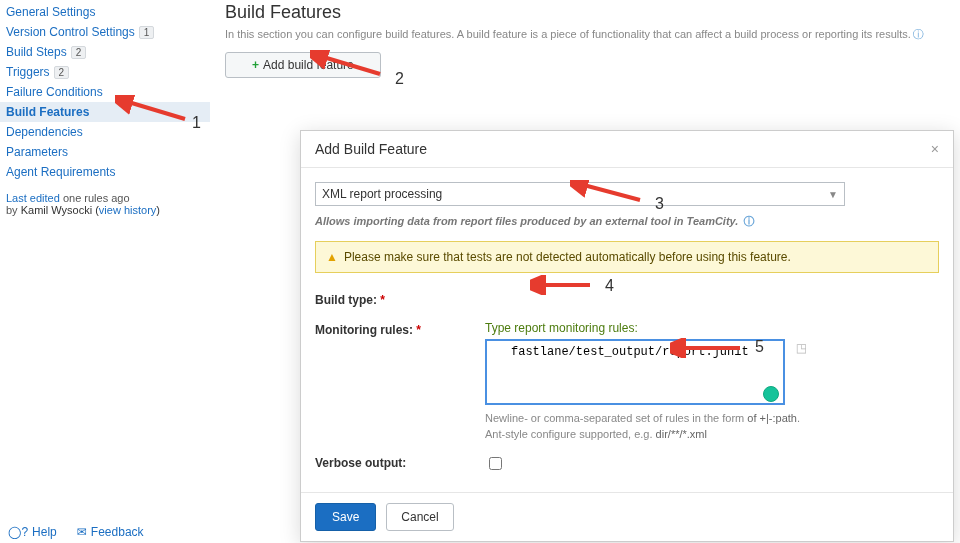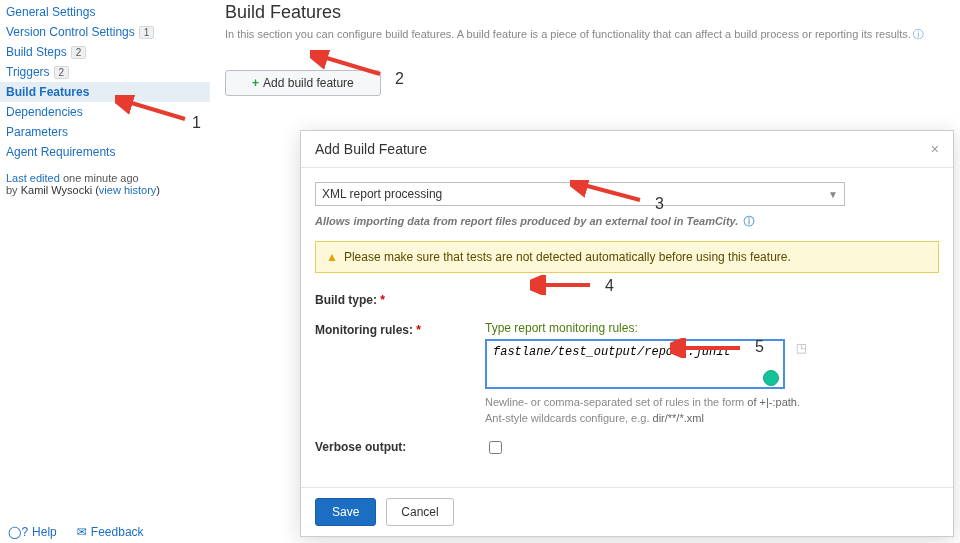--- a/index.html
+++ b/index.html
@@ -59,21 +59,21 @@
   }
   .page-title {
     font-size: 18px;
     color: #333;
     margin: 0 0 4px 0;
     font-weight: normal;
   }
   .page-desc {
     font-size: 11px;
     color: #888;
-    margin-bottom: 28px;
+    margin-bottom: 10px;
   }
   .help-q {
     display: inline-block;
     color: #69a5d8;
     font-size: 11px;
     margin-left: 2px;
   }
   .btn {
     display: inline-block;
     padding: 5px 26px;
@@ -144,29 +144,28 @@
     display: inline-flex;
     justify-content: space-between;
     align-items: center;
     cursor: pointer;
   }
   .hint { font-size: 11px; color: #888; margin-top: 4px; }
   .hint .b { font-weight: normal; color: #666; }
   .mon-label { font-size: 12px; color: #4d7c0f; margin-bottom: 4px; }
   .textarea {
     width: 300px;
-    height: 50px;
+    height: 66px;
     border: 2px solid #4a90e2;
     outline: none;
-    padding: 4px 6px;
+    padding: 4px 24px;
     font-family: "Courier New", monospace;
     font-size: 12px;
     resize: none;
     position: relative;
-    font-style: italic;
   }
   .ta-wrap { position: relative; display: inline-block; }
   .grammarly {
     position: absolute;
     right: 6px;
     bottom: 6px;
     width: 16px; height: 16px;
     border-radius: 50%;
     background: #15c39a;
     border: 1px solid #0fa880;
@@ -221,28 +220,29 @@
   .annot-num { position: absolute; font-size: 16px; color: #333; pointer-events: none; }
 </style>
 </head>
 <body>
 
 <div class="sidebar">
   <div class="side-item"><span>General Settings</span></div>
   <div class="side-item"><span>Version Control Settings</span><span class="badge">1</span></div>
   <div class="side-item"><span>Build Steps</span><span class="badge">2</span></div>
   <div class="side-item"><span>Triggers</span><span class="badge">2</span></div>
+  <div class="side-item"><span>Failure Conditions</span></div>
   <div class="side-item active"><span>Build Features</span></div>
   <div class="side-item"><span>Dependencies</span></div>
   <div class="side-item"><span>Parameters</span></div>
   <div class="side-item"><span>Agent Requirements</span></div>
 
   <div class="last-edited">
     <a href="#">Last edited</a>
-    <span class="time">one minute ago</span><br>
+    <span class="time">one rules ago</span><br>
     <span class="by">by</span>
     <span>Kamil Wysocki</span>
     (<a href="#">view history</a>)
   </div>
 </div>
 
 <div class="main">
   <h1 class="page-title">Build Features</h1>
   <div class="page-desc">
     <span>In this section you can configure build features. A build feature is a piece of functionality that can affect a build process or reporting its results.</span><span class="help-q">ⓘ</span>
@@ -277,25 +277,25 @@
     <div class="form-row">
       <div class="form-label"><span>Monitoring rules:</span> <span class="req">*</span></div>
       <div class="form-field">
         <div class="mon-label">Type report monitoring rules:</div>
         <div class="ta-wrap">
           <textarea class="textarea" style="">fastlane/test_output/report.junit</textarea>
           <div class="grammarly"></div>
           <div class="expand-ico">◳</div>
         </div>
         <div class="hint"><span>Newline- or comma-separated set of rules in the form </span><span class="b">of +|-:path</span><span>.</span></div>
-        <div class="hint"><span>Ant-style wildcards configure, e.g. </span><span class="b">dir/**/*.xml</span></div>
+        <div class="hint"><span>Ant-style configure supported, e.g. </span><span class="b">dir/**/*.xml</span></div>
       </div>
     </div>
 
-    <div class="form-row" style="margin-bottom:16px;">
+    <div class="form-row" style="margin-bottom:5px;">
       <div class="form-label">Verbose output:</div>
       <div class="form-field">
         <input type="checkbox" class="checkbox" style="">
       </div>
     </div>
   </div>
   <div class="dlg-foot">
     <button class="btn-primary">Save</button>
     <button class="btn-cancel">Cancel</button>
   </div>

